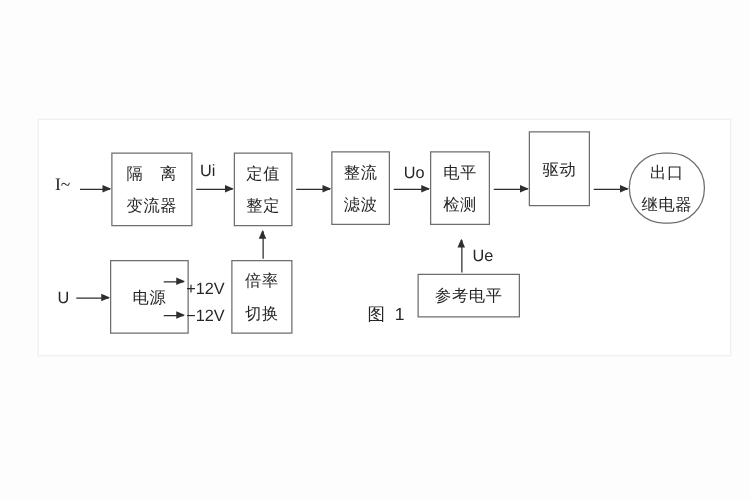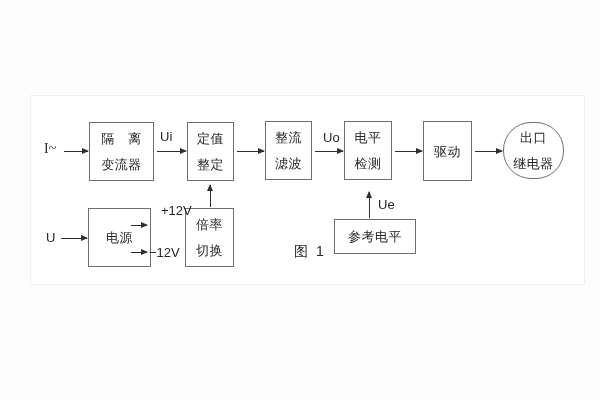--- a/index.html
+++ b/index.html
@@ -56,21 +56,21 @@
 <div class="blk" style="left:265px;top:121px;width:47px;height:59px;">
   <span>整流</span>
   <span>滤波</span>
 </div>
 
 <div class="blk" style="left:344px;top:121px;width:48px;height:59px;">
   <span>电平</span>
   <span>检测</span>
 </div>
 
-<div class="blk" style="left:423px;top:121px;width:49px;height:60px;">
+<div class="blk" style="left:423px;top:105px;width:49px;height:60px;">
   <span>驱动</span>
 </div>
 
 <div class="blk" style="left:503px;top:122px;width:61px;height:57px;border-radius:28px;">
   <span>出口</span>
   <span>继电器</span>
 </div>
 
 <div class="blk" style="left:88px;top:208px;width:63px;height:59px;">
   <span>电源</span>
@@ -88,21 +88,21 @@
 <div class="lbl serif" style="left:44px;top:142px;">I~</div>
 
 <div class="lbl" style="left:46px;top:231px;">U</div>
 
 <div class="lbl" style="left:160px;top:130px;">Ui</div>
 
 <div class="lbl" style="left:323px;top:131px;">Uo</div>
 
 <div class="lbl" style="left:378px;top:198px;">Ue</div>
 
-<div class="lbl" style="left:149px;top:204px;margin-left:12px;">+12V</div>
+<div class="lbl" style="left:149px;top:224px;">+12V</div>
 
 <div class="lbl" style="left:149px;top:246px;">−12V</div>
 
 <div class="lbl caption" style="left:294px;top:231px;margin-top:13px;">图 1</div>
 
 <div class="ha" style="left:64px;top:151px;width:24px;"></div>
 <div class="ha" style="left:157px;top:151px;width:29px;"></div>
 <div class="ha" style="left:237px;top:151px;width:27px;"></div>
 <div class="ha" style="left:315px;top:151px;width:28px;"></div>
 <div class="ha" style="left:395px;top:151px;width:27px;"></div>

